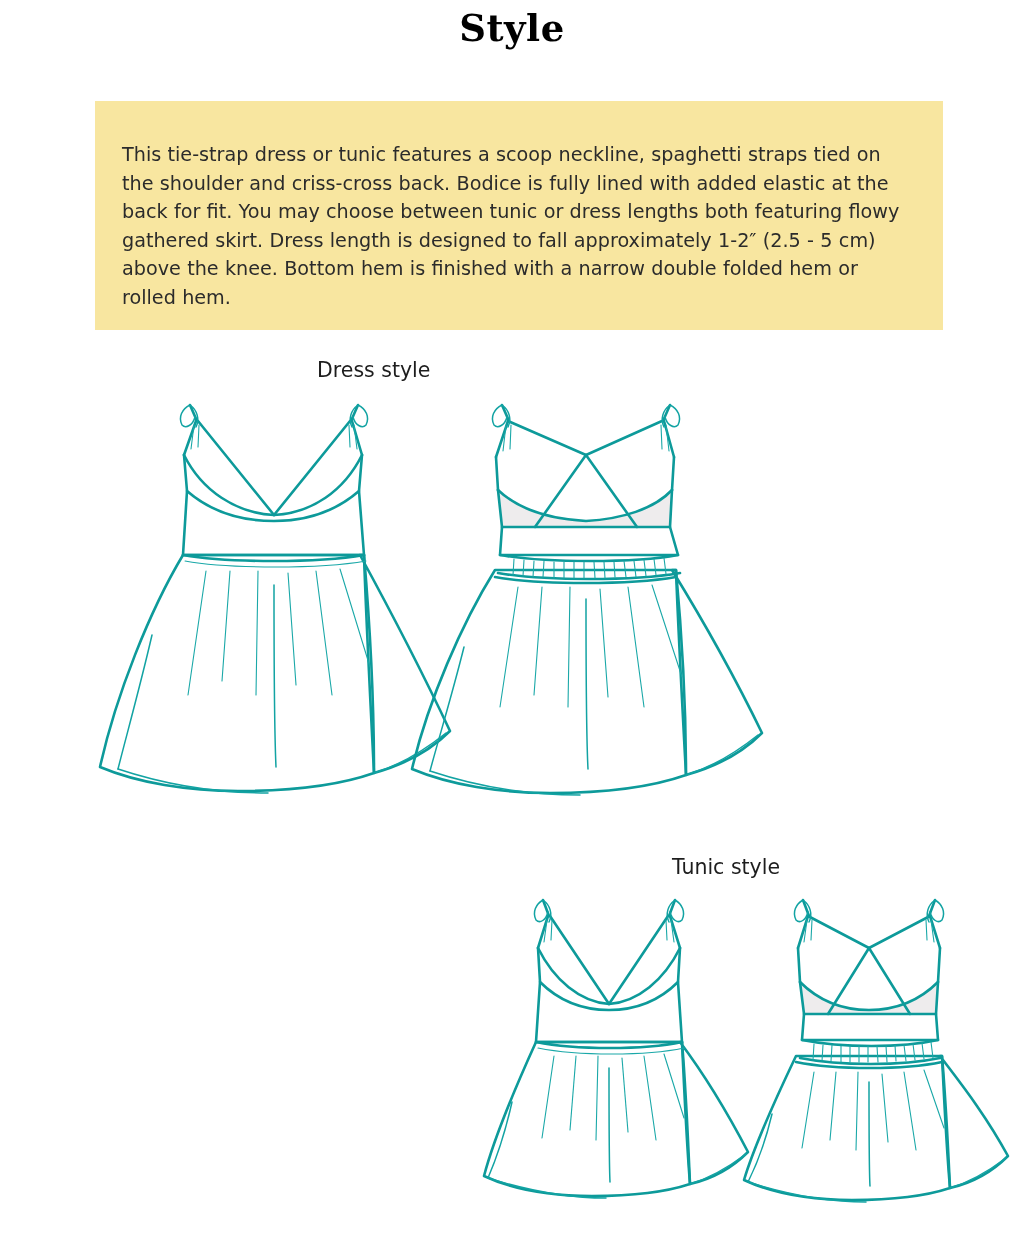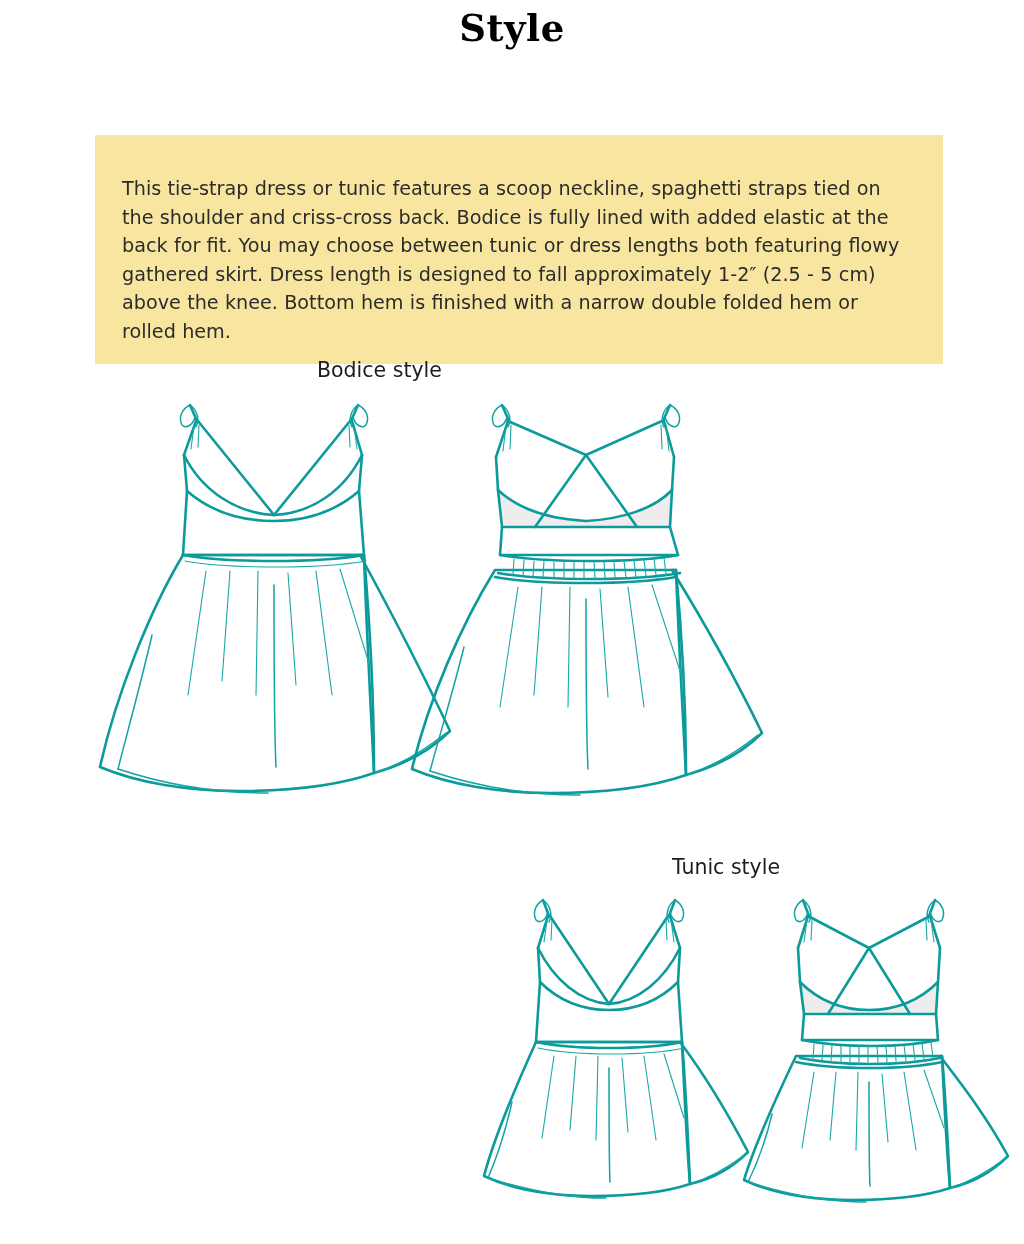--- a/index.html
+++ b/index.html
@@ -33,21 +33,20 @@
     color: #000000;
   }
   
   .desc-box {
     position: absolute;
     left: 95px;
     top: 101px;
     width: 848px;
     height: 229px;
     background: #f8e6a0;
-    margin-top: 34px;
   }
   .desc-text {
     position: absolute;
     left: 27px;
     top: 40px;
     width: 794px;
     font-size: 19.2px;
     line-height: 28.6px;
     color: #2b2b2b;
     text-align: left;
@@ -103,21 +102,21 @@
 <body>
 
 <div class="page">
 
   <div class="page-title">Style</div>
 
   <div class="desc-box">
     <div class="desc-text">This tie-strap dress or tunic features a scoop neckline, spaghetti straps tied on the shoulder and criss-cross back. Bodice is fully lined with added elastic at the back for fit. You may choose between tunic or dress lengths both featuring flowy gathered skirt. Dress length is designed to fall approximately 1-2″ (2.5 - 5 cm) above the knee. Bottom hem is finished with a narrow double folded hem or rolled hem.</div>
   </div>
 
-  <div class="style-label" id="dress-style-label">Bodice style</div>
+  <div class="style-label" id="dress-style-label">Dress style</div>
 
   <div class="fig" id="dress-figures">
     <svg width="620" height="420" viewBox="0 0 620 420">
 
       <g>
 
         <path class="ink" d="M105,160 C72,215 38,300 22,372
                               C60,388 110,396 160,396
                               C218,396 262,390 296,378
                               C292,300 288,222 286,160 Z" fill="#ffffff"></path>

